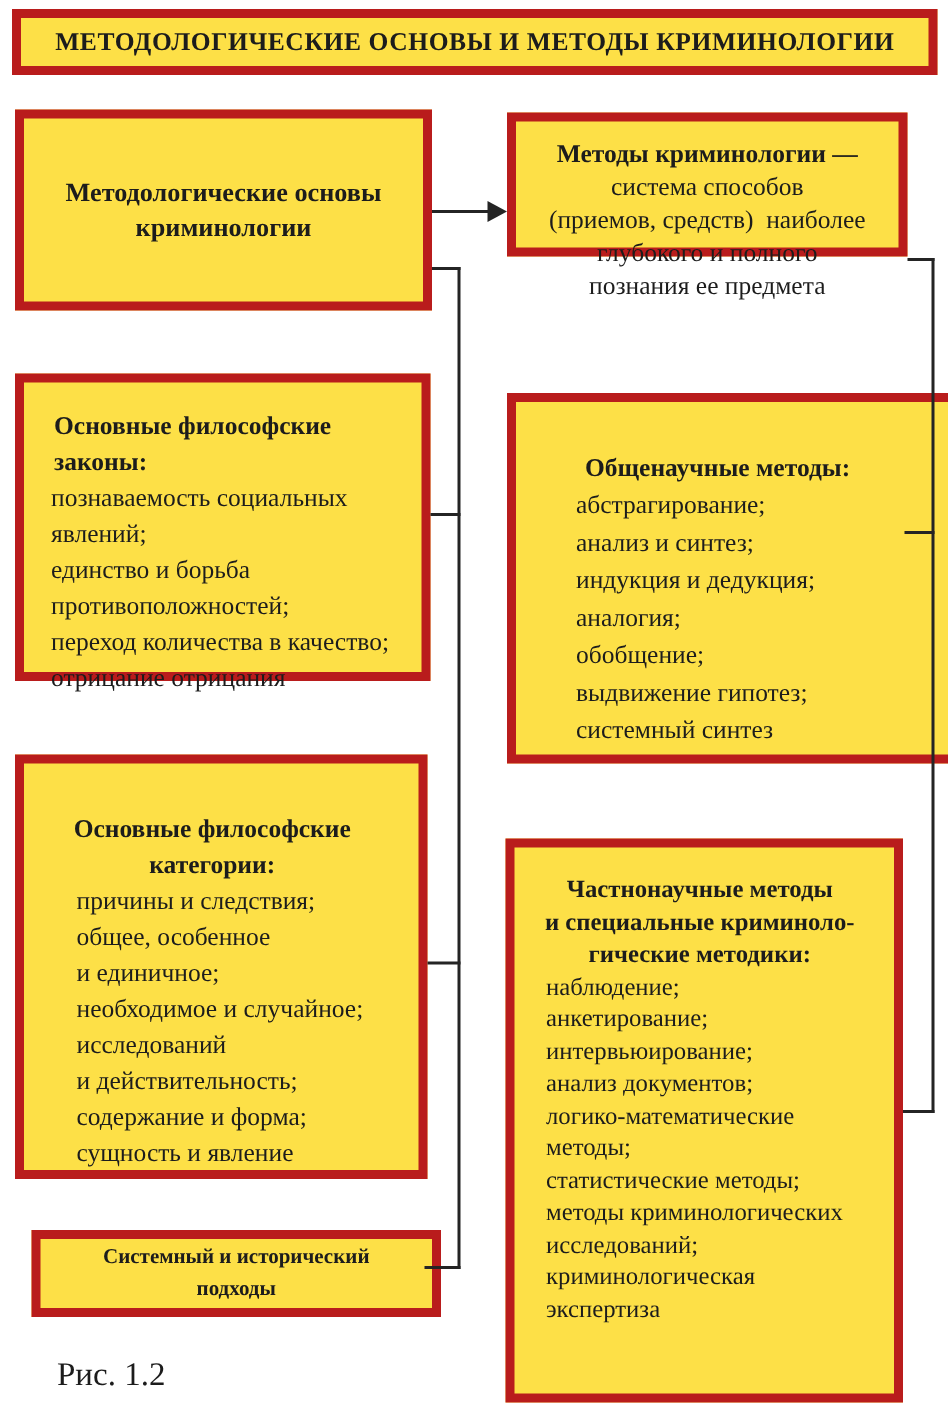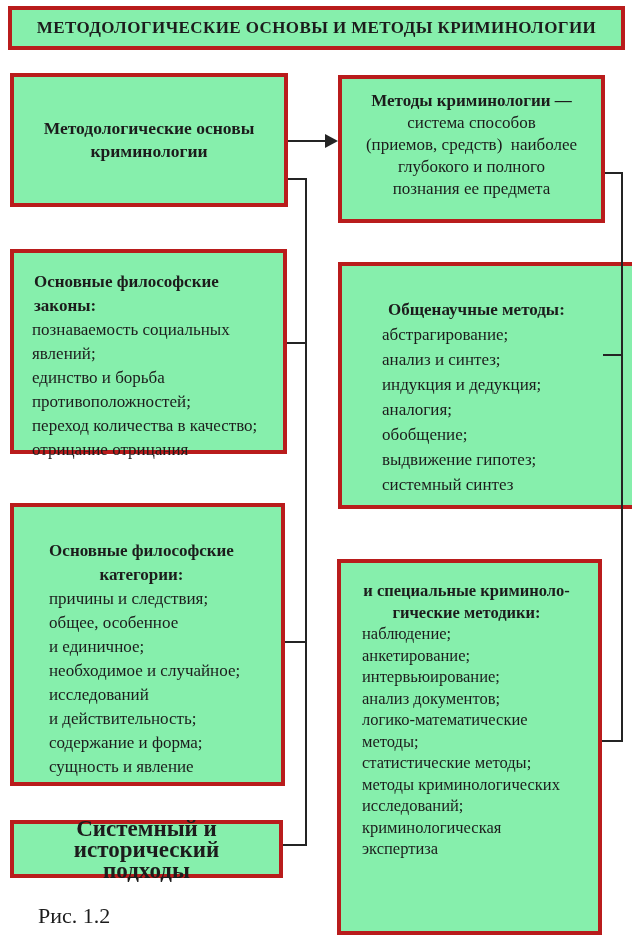--- a/index.html
+++ b/index.html
@@ -2,37 +2,37 @@
 <html><head>
 <meta charset="utf-8">
 <style>
   html,body { margin:0; padding:0; background:#ffffff; }
   .page {
     position:relative; width:632px; height:945px; background:#ffffff;
     font-family:"Liberation Serif","DejaVu Serif",serif; color:#1c1c1c;
     overflow:hidden;
   }
   .box {
-    position:absolute; border:4px solid #b91c1c; background:#86efac;
+    position:absolute; border:6px solid #b91c1c; background:#fde047;
     box-sizing:border-box;
   }
   .cline { position:absolute; background:#242424; }
   .tline { white-space:pre-wrap; }
   .center-flex { display:flex; flex-direction:column; align-items:center; justify-content:center; }
 
   #title-box {
     left:8px; top:6px; width:617px; height:44px;
     font-weight:bold; font-size:17px; letter-spacing:0.4px; text-align:center;
   }
   #box-l1 {
     left:10px; top:73px; width:278px; height:134px;
     font-weight:bold; font-size:17.5px; line-height:23px; text-align:center;
   }
   #box-r1 {
-    left:338px; top:75px; width:267px; height:148px;
+    left:338px; top:75px; width:267px; height:96px;
     font-size:17px; line-height:22px; text-align:center; padding-top:11px;
   }
   #box-r1 .hdr { font-weight:bold; }
   #box-l2 {
     left:10px; top:249px; width:277px; height:205px;
     font-size:17px; line-height:24px; padding:17px 6px 0 18px;
   }
   #box-l2 .hdr { font-weight:bold; margin-left:2px; }
   #box-r2 {
     left:338px; top:262px; width:312px; height:247px;
@@ -45,22 +45,22 @@
   }
   #box-l3 .hdr { font-weight:bold; text-align:center; padding-right:12px; }
   #box-l3 .items { padding-left:35px; }
   #box-r3 {
     left:337px; top:559px; width:265px; height:376px;
     font-size:16.5px; line-height:21.5px; padding-top:17px;
   }
   #box-r3 .hdr { font-weight:bold; text-align:center; padding-right:6px; }
   #box-r3 .items { padding-left:21px; }
   #box-l4 {
-    left:10px; top:820px; width:273px; height:58px;
-    font-weight:bold; font-size:23px; line-height:21px; text-align:center;
+    left:21px; top:820px; width:273px; height:58px;
+    font-weight:bold; font-size:14px; line-height:21px; text-align:center;
   }
   #caption {
     position:absolute; left:38px; top:903px; font-size:22px; color:#1c1c1c;
   }
 
   
   #arrow-shaft  { left:288px; top:140px; width:38px; height:2px; }
   #arrow-head   {
     position:absolute; left:325px; top:134px; width:0; height:0;
     border-left:13px solid #242424; border-top:7px solid transparent; border-bottom:7px solid transparent;
@@ -135,20 +135,21 @@
     <div class="tline">анализ и синтез;</div>
     <div class="tline">индукция и дедукция;</div>
     <div class="tline">аналогия;</div>
     <div class="tline">обобщение;</div>
     <div class="tline">выдвижение гипотез;</div>
     <div class="tline">системный синтез</div>
   </div>
 
   <div class="box" id="box-r3">
     <div class="hdr">
+      <div class="tline">Частнонаучные методы</div>
       <div class="tline">и специальные криминоло-</div>
       <div class="tline">гические методики:</div>
     </div>
     <div class="items">
       <div class="tline">наблюдение;</div>
       <div class="tline">анкетирование;</div>
       <div class="tline">интервьюирование;</div>
       <div class="tline">анализ документов;</div>
       <div class="tline">логико-математические</div>
       <div class="tline">методы;</div>

